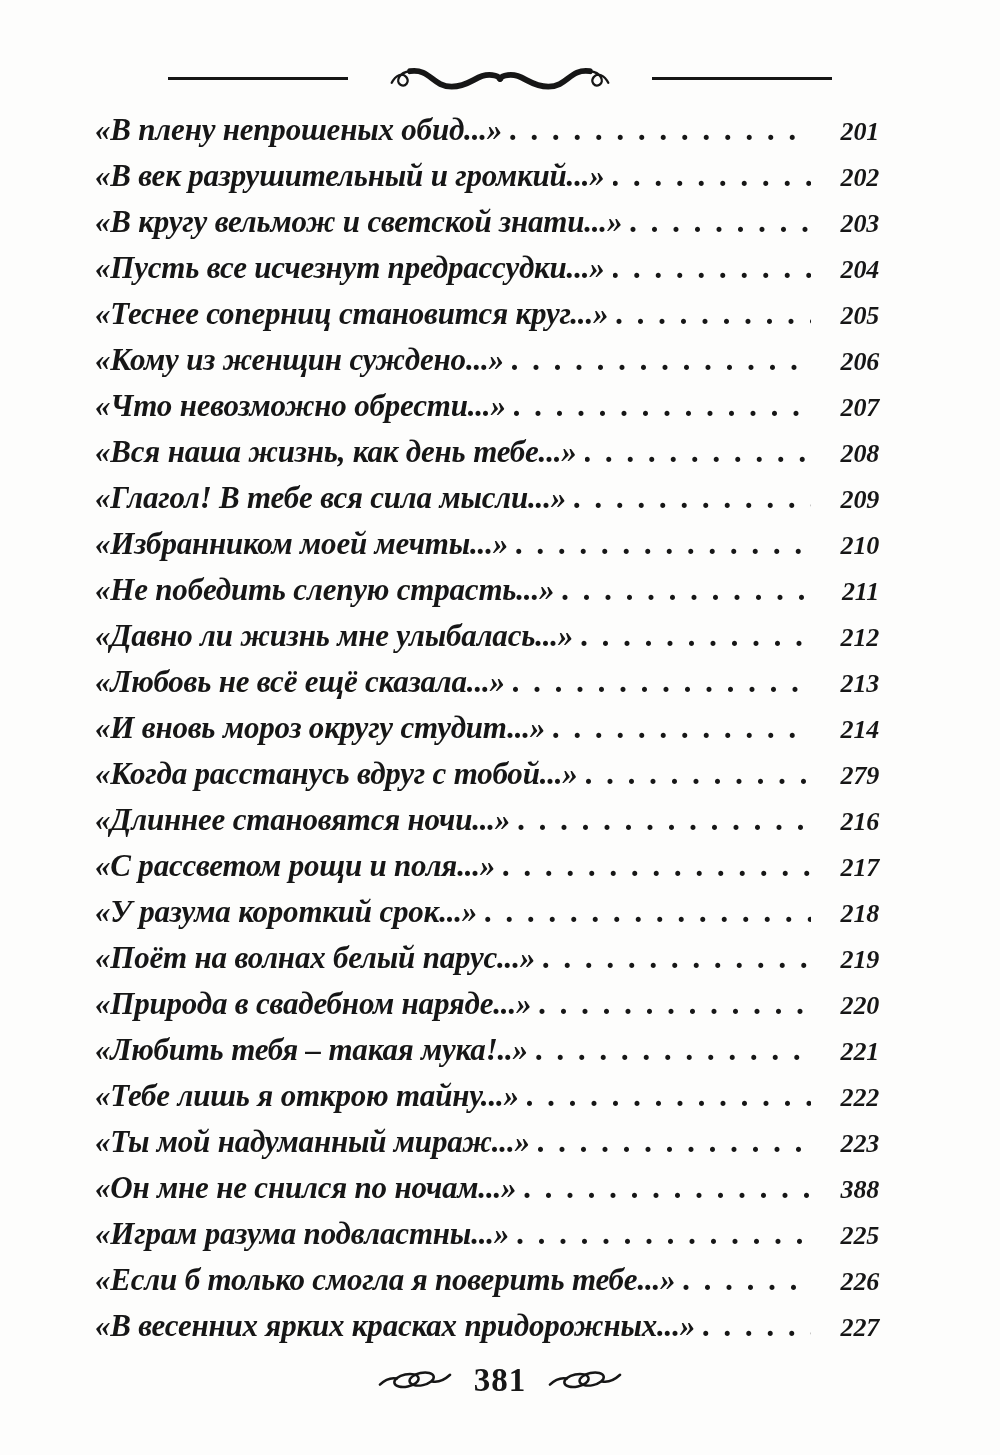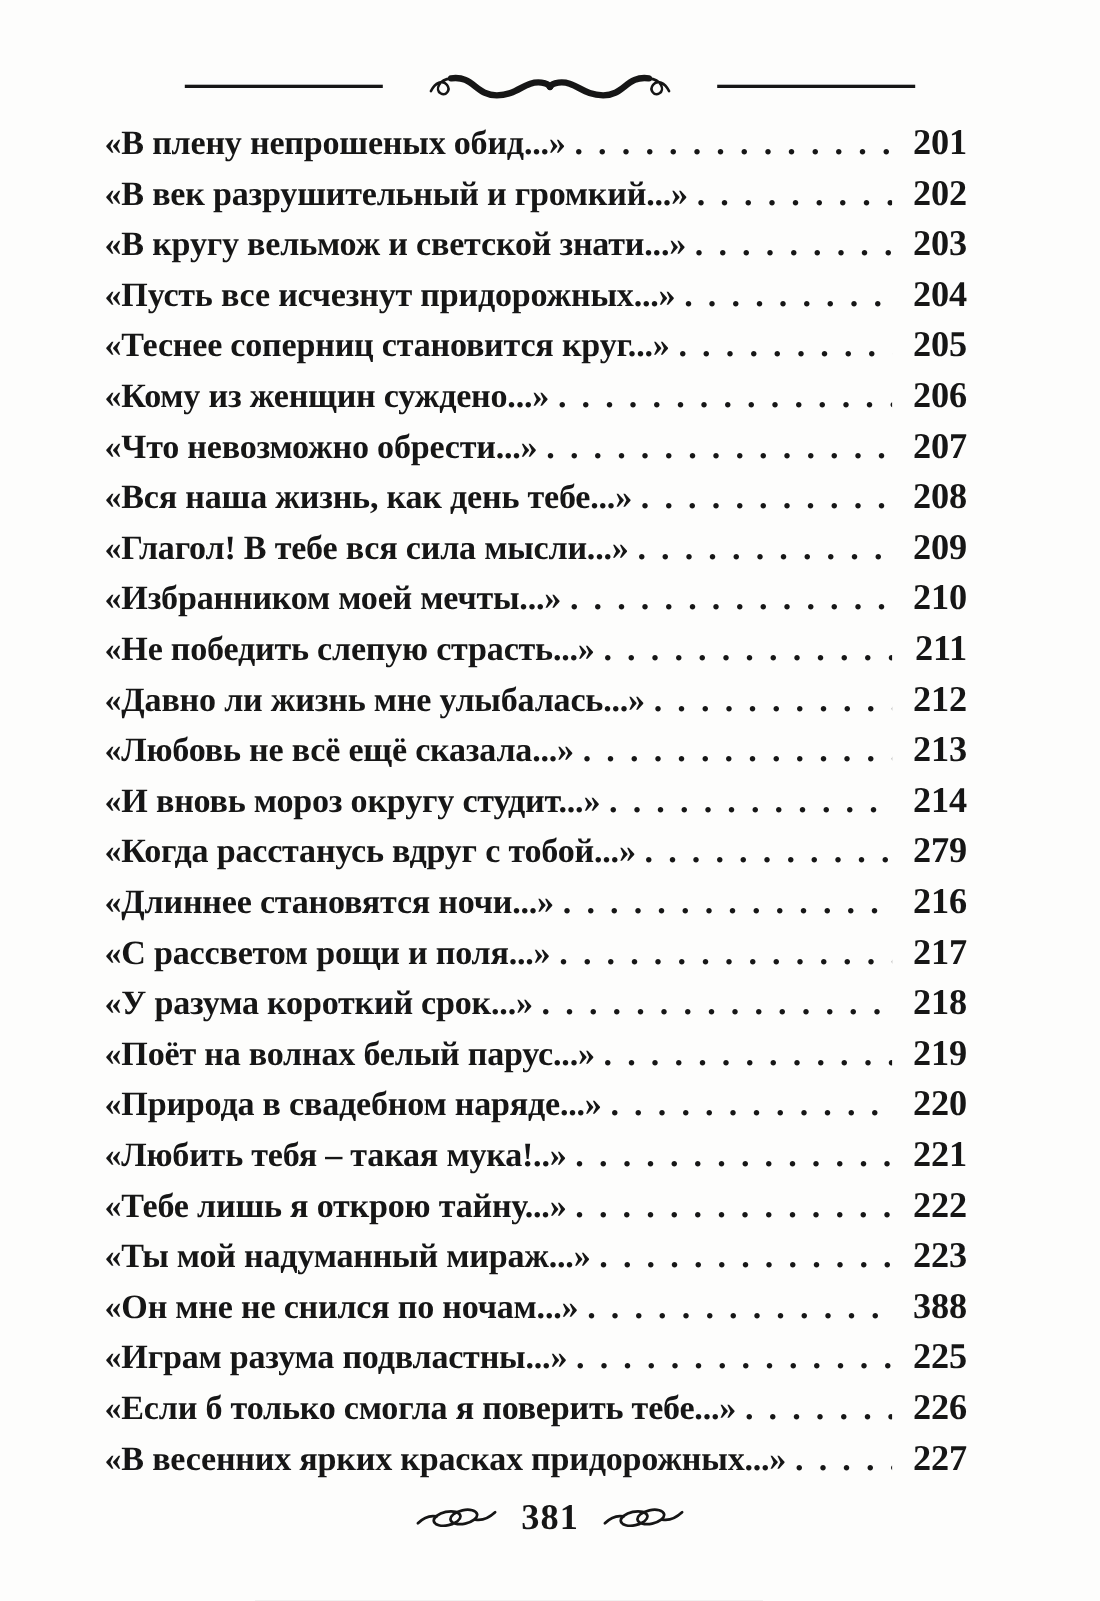--- a/index.html
+++ b/index.html
@@ -33,20 +33,21 @@
     background: #161616;
   }
   .flourish { width: 232px; height: 44px; }
 
   
   .toc {
     position: absolute;
     top: 112px;
     left: 95px;
     width: 784px;
+    font-style: italic;
   }
   .toc-line {
     display: flex;
     align-items: baseline;
     height: 46px;
     font-size: 31px;
     font-weight: 700;
     letter-spacing: -0.2px;
     white-space: nowrap;
   }
@@ -57,21 +58,21 @@
     margin: 0 10px 0 8px;
     min-width: 30px;
   }
   .toc-leader::after {
     content: ". . . . . . . . . . . . . . . . . . . . . . . . . . . . . . . . . . . . . . . . . . . . . . . . . .";
     letter-spacing: 3px;
     font-weight: 700;
   }
   .toc-page {
     flex: 0 0 auto;
-    font-size: 33px;
+    font-size: 26px;
     text-align: right;
     min-width: 58px;
   }
 
   
   .footer {
     position: absolute;
     top: 1356px;
     left: 0;
     width: 100%;
@@ -122,21 +123,21 @@
         <span class="toc-page">202</span>
       </div>
 
       <div class="toc-line">
         <span class="toc-title">«В кругу вельмож и светской знати...»</span>
         <span class="toc-leader"></span>
         <span class="toc-page">203</span>
       </div>
 
       <div class="toc-line">
-        <span class="toc-title">«Пусть все исчезнут придорожных...»</span>
+        <span class="toc-title">«Пусть все исчезнут предрассудки...»</span>
         <span class="toc-leader"></span>
         <span class="toc-page">204</span>
       </div>
 
       <div class="toc-line">
         <span class="toc-title">«Теснее соперниц становится круг...»</span>
         <span class="toc-leader"></span>
         <span class="toc-page">205</span>
       </div>
 

